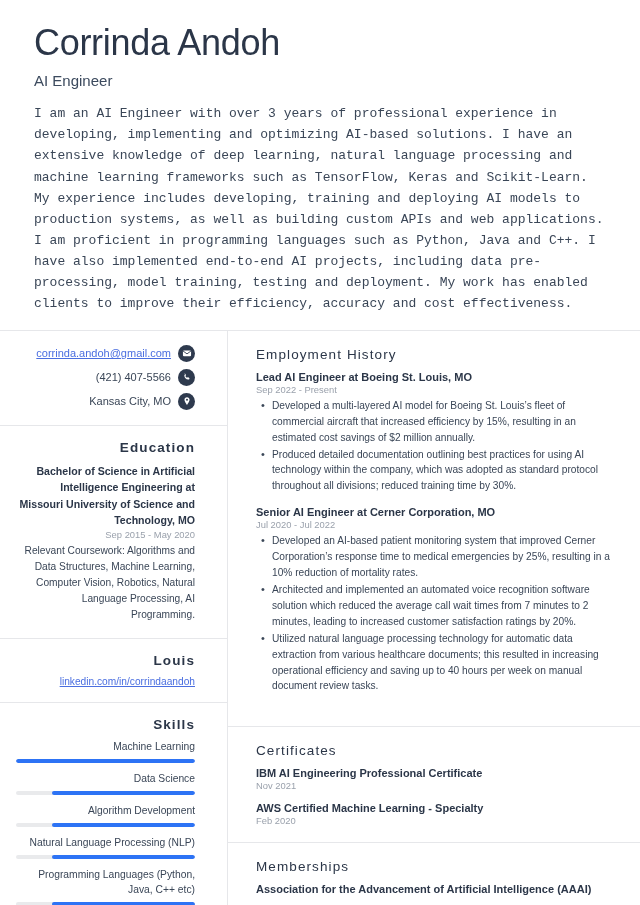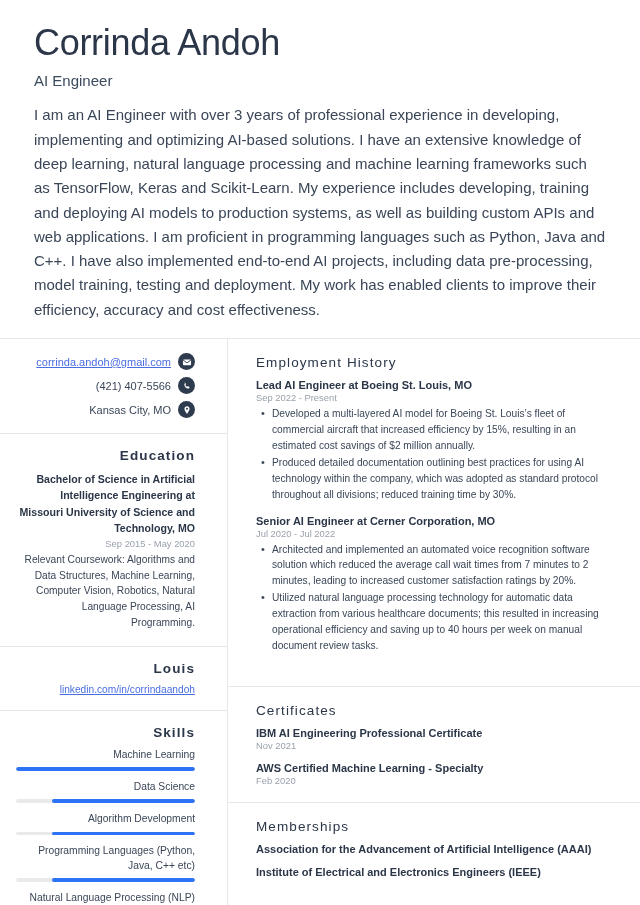--- a/index.html
+++ b/index.html
@@ -35,26 +35,27 @@
     line-height: 1.15;
     margin: 0 0 9px 0;
   }
   .job-title {
     font-size: 15px;
     font-weight: 400;
     color: #3c4a5e;
     margin: 0 0 14px 0;
   }
   .summary {
-    font-size: 15px;
+    font-size: 13px;
     line-height: 1.62;
     color: #3a4657;
     margin: 0;
     padding-bottom: 16px;
     max-width: 580px;
+    font-family: Liberation Mono, monospace;
   }
 
   .hr-full {
     border: none;
     border-top: 1px solid #e6e7ea;
     margin: 0;
     height: 0;
   }
 
   
@@ -315,28 +316,28 @@
         </div>
 
         <div class="skill">
           <div class="skill-name">Algorithm Development</div>
           <div class="skill-track">
             <div class="skill-fill" style="width: 80%;"></div>
           </div>
         </div>
 
         <div class="skill">
+          <div class="skill-name">Natural Language Processing (NLP)</div>
+          <div class="skill-track">
+            <div class="skill-fill" style="width: 80%;"></div>
+          </div>
+        </div>
+
+        <div class="skill">
           <div class="skill-name">Programming Languages (Python, Java, C++ etc)</div>
-          <div class="skill-track">
-            <div class="skill-fill" style="width: 80%;"></div>
-          </div>
-        </div>
-
-        <div class="skill">
-          <div class="skill-name">Natural Language Processing (NLP)</div>
           <div class="skill-track">
             <div class="skill-fill" style="width: 80%;"></div>
           </div>
         </div>
 
         <div class="skill">
           <div class="skill-name">Deep Learning</div>
           <div class="skill-track">
             <div class="skill-fill" style="width: 75%;"></div>
           </div>
@@ -363,20 +364,21 @@
           <ul class="job-bullets">
             <li>Developed a multi-layered AI model for Boeing St. Louis’s fleet of commercial aircraft that increased efficiency by 15%, resulting in an estimated cost savings of $2 million annually.</li>
             <li>Produced detailed documentation outlining best practices for using AI technology within the company, which was adopted as standard protocol throughout all divisions; reduced training time by 30%.</li>
           </ul>
         </div>
 
         <div class="job">
           <p class="job-role">Senior AI Engineer at Cerner Corporation, MO</p>
           <div class="job-date">Jul 2020 - Jul 2022</div>
           <ul class="job-bullets">
+            <li>Developed an AI-based patient monitoring system that improved Cerner Corporation’s response time to medical emergencies by 25%, resulting in a 10% reduction of mortality rates.</li>
             <li>Architected and implemented an automated voice recognition software solution which reduced the average call wait times from 7 minutes to 2 minutes, leading to increased customer satisfaction ratings by 20%.</li>
             <li>Utilized natural language processing technology for automatic data extraction from various healthcare documents; this resulted in increasing operational efficiency and saving up to 40 hours per week on manual document review tasks.</li>
           </ul>
         </div>
       </div>
 
       <div class="rblock">
         <div class="main-heading">Certificates</div>
 
         <div class="cert">

